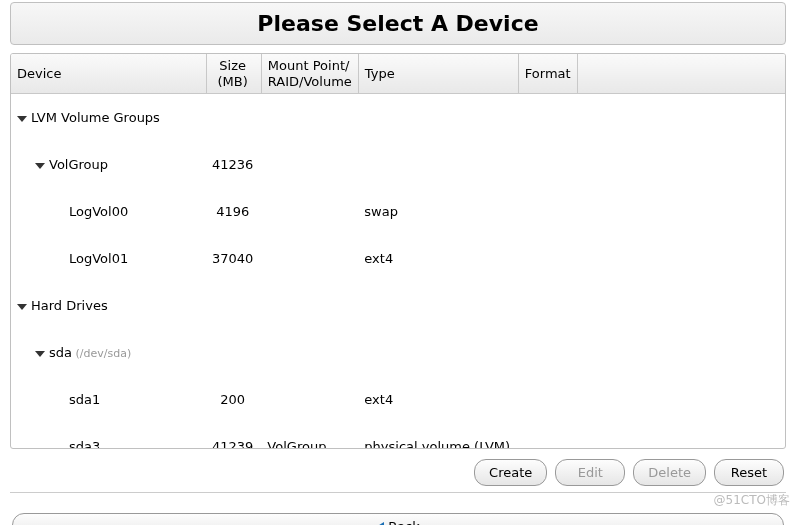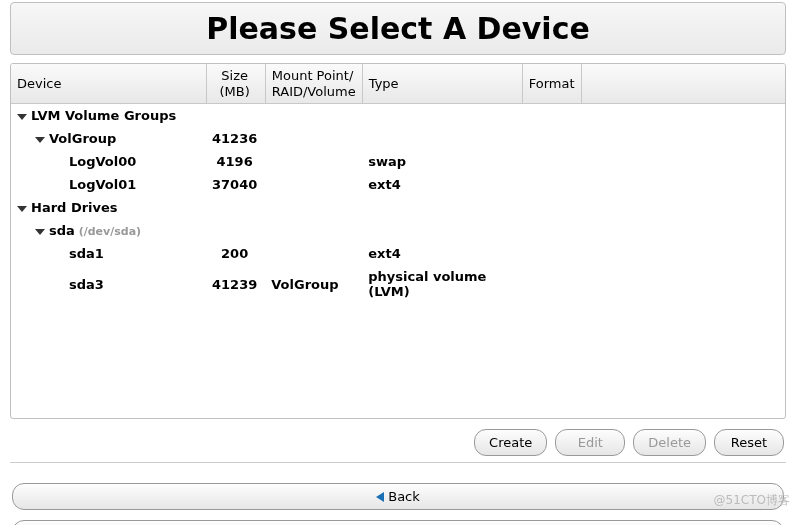--- a/index.html
+++ b/index.html
@@ -14,52 +14,51 @@
     }
     .title-bar {
       background: linear-gradient(to bottom, #f7f7f7, #eaeaea);
       border: 1px solid #c0c0c0;
       border-radius: 4px;
       margin: 2px 10px 8px 10px;
       padding: 8px;
       text-align: center;
     }
     .title-bar h1 {
-      font-size: 30px;
+      font-size: 22px;
       font-weight: bold;
     }
     .table-wrap {
       margin: 0 10px;
       border: 1px solid #c0c0c0;
       border-radius: 3px;
       background: #fff;
-      height: 356px;
+      height: 396px;
       overflow: hidden;
     }
     table {
       width: 100%;
       border-collapse: collapse;
       font-size: 13px;
     }
     thead th {
       background: linear-gradient(to bottom, #fafafa, #e8e8e8);
       border-right: 1px solid #c8c8c8;
       border-bottom: 1px solid #c8c8c8;
       padding: 4px 6px;
       font-weight: normal;
       text-align: center;
       height: 34px;
       line-height: 1.2;
     }
     thead th:last-child { border-right: none; }
     tbody td {
-      padding: 4px 6px;
+      padding: 16px 6px;
       height: 23px;
       vertical-align: middle;
-      font-weight: bold;
     }
     .col-device { width: 195px; text-align: left; }
     .col-size { width: 50px; text-align: center; padding-right: 8px; }
     .col-mount { width: 94px; text-align: left; }
     .col-type { width: 160px; text-align: left; }
     .col-format { width: 52px; text-align: left; }
     .col-extra { }
     .tri {
       display: inline-block;
       width: 0; height: 0;

